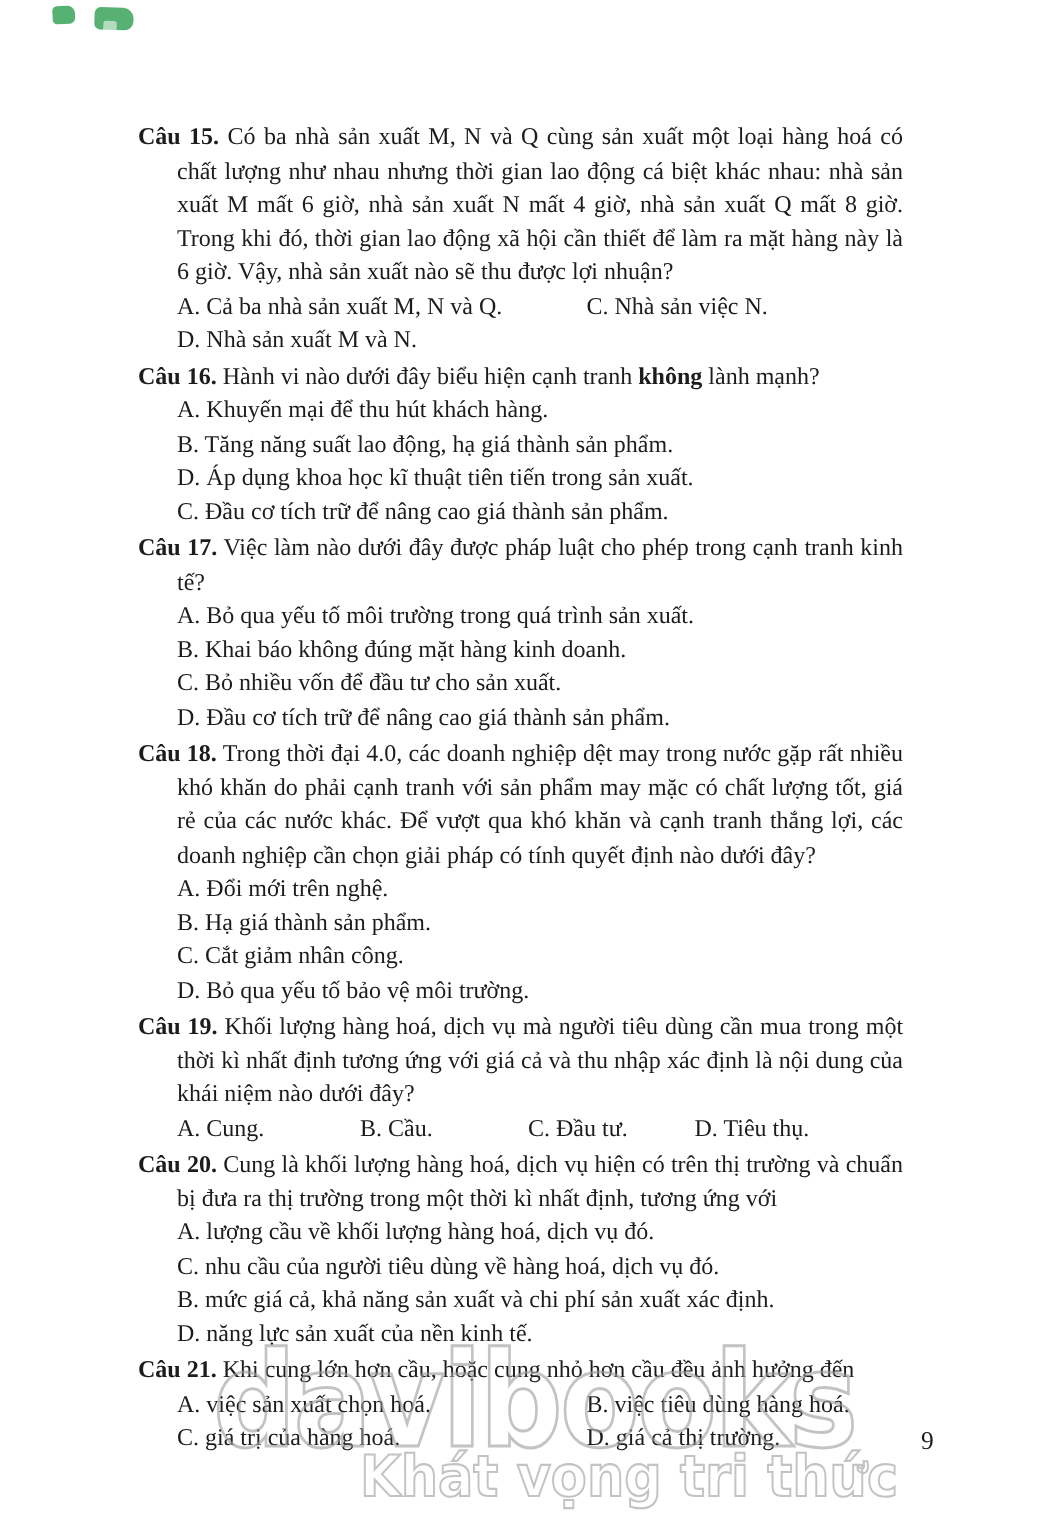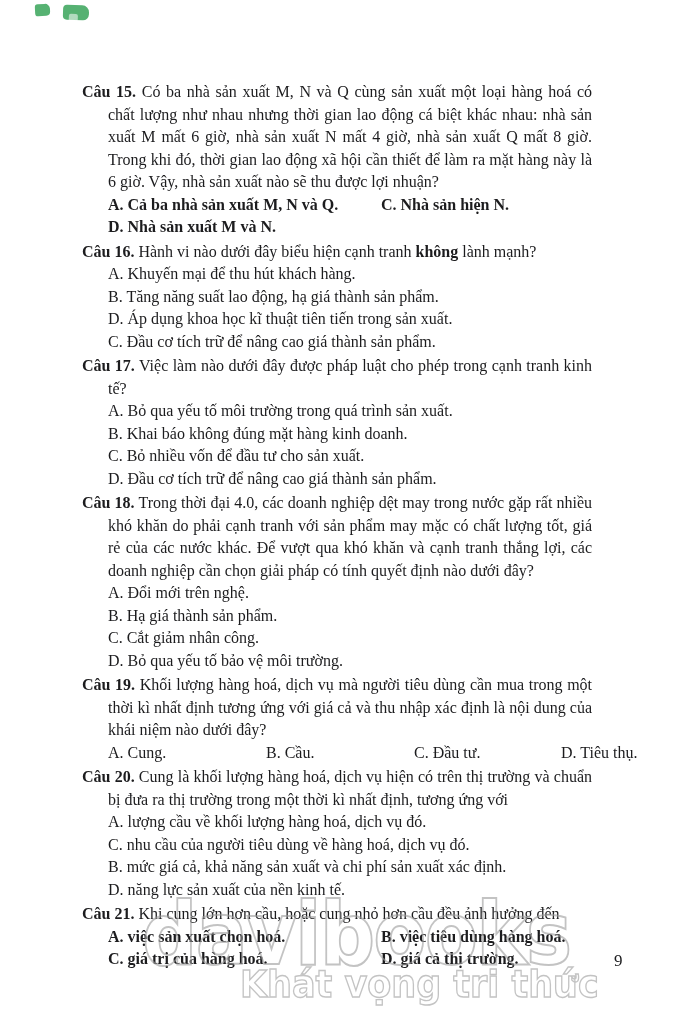--- a/index.html
+++ b/index.html
@@ -11,36 +11,36 @@
     font-family:"Liberation Serif","DejaVu Serif",serif;
     color:#1c1c1e;
   }
   
   .mark{position:absolute;opacity:.88;}
   .mark1{left:35px;top:4px;width:15px;height:12px;border-radius:3px 5px 4px 3px;transform:rotate(-3deg);}
   .mark2{left:63px;top:5px;width:26px;height:15px;border-radius:4px 7px 6px 4px;transform:rotate(2deg);}
   .mark2:after{content:"";position:absolute;left:6px;top:9px;width:9px;height:8px;background:#fff;opacity:.55;border-radius:2px;}
 
   .content{
-    position:absolute;left:4px;top:0;width:642px;
+    position:absolute;left:14px;top:0;width:642px;
     padding:81px 54px 0 78px;
     box-sizing:border-box;
     font-size:16px;line-height:22.5px;
   }
   .q{margin:0 0 2px 0;}
   .stem{
     margin:0;
     padding-left:26px;text-indent:-26px;
     text-align:justify;
   }
   .qlabel{font-weight:bold;}
   .opts{margin-left:26px;}
   .opts .opt{display:block;white-space:nowrap;overflow:visible;}
-  .opts.cols2{display:grid;grid-template-columns:273px 1fr;font-weight:bold;}
-  .opts.row4{display:grid;grid-template-columns:122px 112px 111px 1fr;gap:36px;}
+  .opts.cols2{display:grid;grid-template-columns:273px 1fr;}
+  .opts.row4{display:grid;grid-template-columns:122px 112px 111px 1fr;}
 
   
   .wm{
     position:absolute;
     font-family:"DejaVu Sans","Liberation Sans",sans-serif;
     font-weight:bold;
     color:transparent;
     pointer-events:none;
     z-index:3;
     white-space:nowrap;
@@ -68,21 +68,21 @@
 <div class="page">
 
   <span class="mark mark1" style="background: rgb(63, 167, 95);"></span>
   <span class="mark mark2" style="background: rgb(63, 167, 95);"></span>
 
   <div class="content">
       <section class="q">
         <p class="stem"><b class="qlabel">Câu 15.</b> <span class="seg">Có ba nhà sản xuất M, N và Q cùng sản xuất một loại hàng hoá có chất lượng như nhau nhưng thời gian lao động cá biệt khác nhau: nhà sản xuất M mất 6 giờ, nhà sản xuất N mất 4 giờ, nhà sản xuất Q mất 8 giờ. Trong khi đó, thời gian lao động xã hội cần thiết để làm ra mặt hàng này là 6 giờ. Vậy, nhà sản xuất nào sẽ thu được lợi nhuận?</span></p>
         <div class="opts cols2">
           <div class="opt">A. Cả ba nhà sản xuất M, N và Q.</div>
-          <div class="opt">C. Nhà sản hiện N.</div>
+          <div class="opt">C. Nhà sản việc N.</div>
           <div class="opt">D. Nhà sản xuất M và N.</div>
         </div>
       </section>
       <section class="q">
         <p class="stem"><b class="qlabel">Câu 16.</b> <span class="seg">Hành vi nào dưới đây biểu hiện cạnh tranh </span><b class="seg">không</b><span class="seg"> lành mạnh?</span></p>
         <div class="opts stack">
           <div class="opt">A. Khuyến mại để thu hút khách hàng.</div>
           <div class="opt">B. Tăng năng suất lao động, hạ giá thành sản phẩm.</div>
           <div class="opt">D. Áp dụng khoa học kĩ thuật tiên tiến trong sản xuất.</div>
           <div class="opt">C. Đầu cơ tích trữ để nâng cao giá thành sản phẩm.</div>

